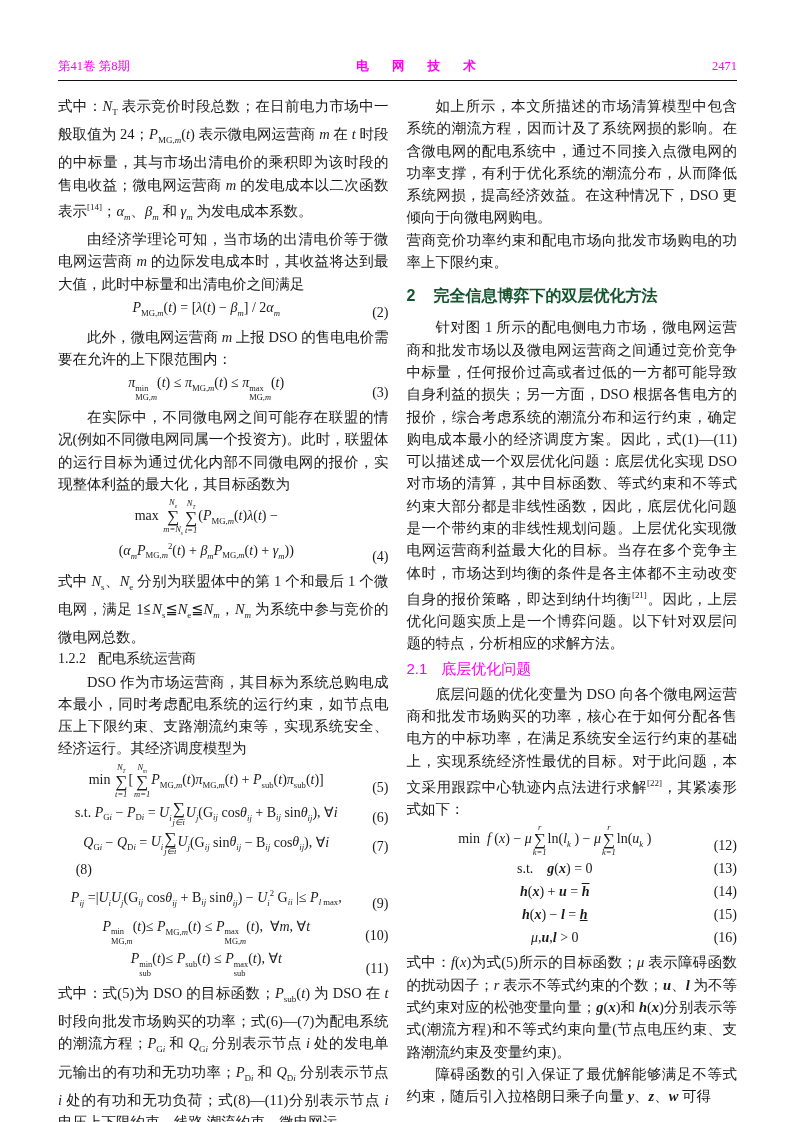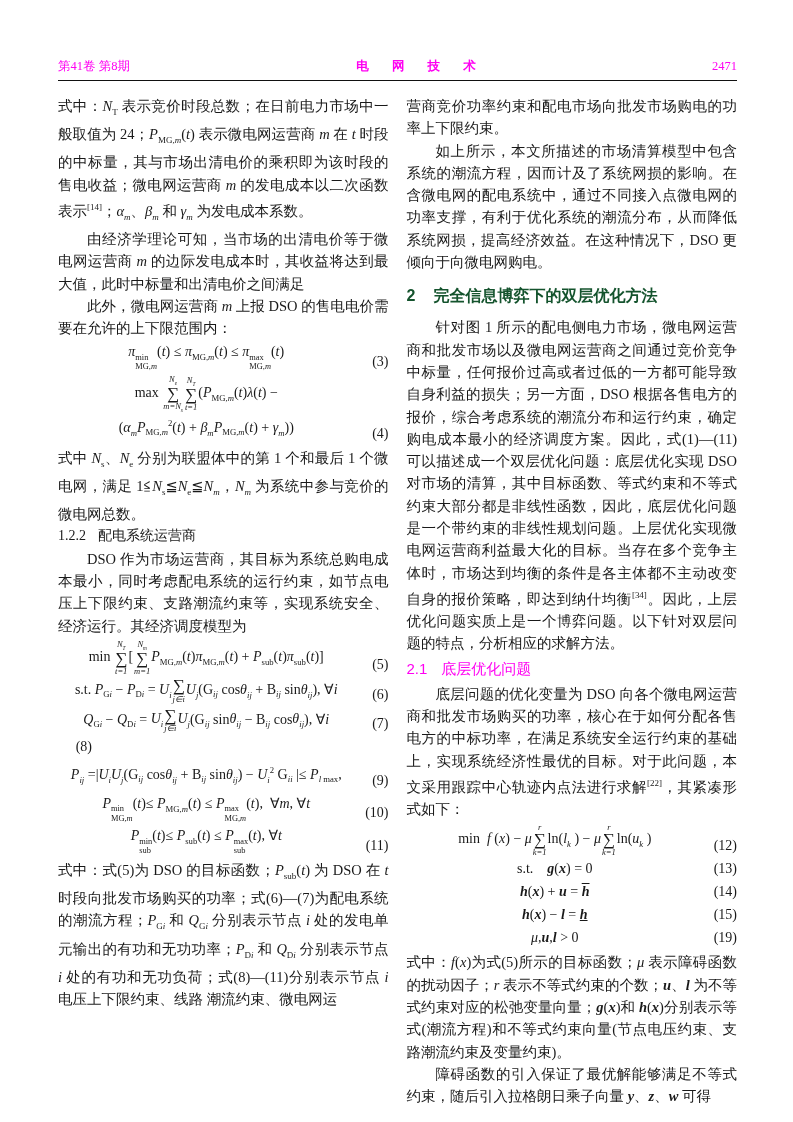--- a/index.html
+++ b/index.html
@@ -45,31 +45,36 @@
   <div class="hdr" style="color: rgb(255, 0, 242);">
     <span class="vol">第41卷 第8期</span>
     <span class="jtitle">电  网  技  术</span>
     <span class="pageno">2471</span>
   </div>
   <hr class="rule">
   <div class="cols">
     <div class="col" id="col-left">
         <p class="para">式中：<i>N</i><sub>T</sub> 表示竞价时段总数；在日前电力市场中一般取值为 24；<i>P</i><sub>MG,<i>m</i></sub>(<i>t</i>) 表示微电网运营商 <i>m</i> 在 <i>t</i> 时段的中标量，其与市场出清电价的乘积即为该时段的售电收益；微电网运营商 <i>m</i> 的发电成本以二次函数表示<sup>[14]</sup>；<i>α<sub>m</sub></i>、<i>β<sub>m</sub></i> 和 <i>γ<sub>m</sub></i> 为发电成本系数。</p>
         <p class="para indent">由经济学理论可知，当市场的出清电价等于微电网运营商 <i>m</i> 的边际发电成本时，其收益将达到最大值，此时中标量和出清电价之间满足</p>
+        <div class="eq">
+          <span class="eq-body"><i>P</i><sub>MG,<i>m</i></sub>(<i>t</i>) = [<i>λ</i>(<i>t</i>) − <i>β<sub>m</sub></i>] / 2<i>α<sub>m</sub></i></span>
+          <span class="eq-num">(2)</span>
+        </div>
         <p class="para indent">此外，微电网运营商 <i>m</i> 上报 DSO 的售电电价需要在允许的上下限范围内：</p>
         <div class="eq">
           <span class="eq-body"><i>π</i><span class="st">
               <span>min</span>
               <span>MG,<i>m</i></span>
             </span>(<i>t</i>) ≤ <i>π</i><sub>MG,<i>m</i></sub>(<i>t</i>) ≤ <i>π</i><span class="st">
               <span>max</span>
               <span>MG,<i>m</i></span>
             </span>(<i>t</i>)</span>
           <span class="eq-num">(3)</span>
         </div>
+        <p class="para indent">在实际中，不同微电网之间可能存在联盟的情况(例如不同微电网同属一个投资方)。此时，联盟体的运行目标为通过优化内部不同微电网的报价，实现整体利益的最大化，其目标函数为</p>
         <div class="eq">
           <span class="eq-body">
             <div class="eqline">max <span class="sum">
                 <span class="t"><i>N</i><sub>e</sub></span>
                 <span class="s">∑</span>
                 <span class="b"><i>m</i>=<i>N</i><sub>s</sub></span>
               </span><span class="sum">
                 <span class="t"><i>N</i><sub>T</sub></span>
                 <span class="s">∑</span>
                 <span class="b"><i>t</i>=1</span>
@@ -132,24 +137,24 @@
               <span>sub</span>
             </span>(<i>t</i>)≤ <i>P</i><sub>sub</sub>(<i>t</i>) ≤ <i>P</i><span class="st">
               <span>max</span>
               <span>sub</span>
             </span>(<i>t</i>), ∀<i>t</i></span>
           <span class="eq-num">(11)</span>
         </div>
         <p class="para">式中：式(5)为 DSO 的目标函数；<i>P</i><sub>sub</sub>(<i>t</i>) 为 DSO 在 <i>t</i> 时段向批发市场购买的功率；式(6)—(7)为配电系统的潮流方程；<i>P</i><sub>G<i>i</i></sub> 和 <i>Q</i><sub>G<i>i</i></sub> 分别表示节点 <i>i</i> 处的发电单元输出的有功和无功功率；<i>P</i><sub>D<i>i</i></sub> 和 <i>Q</i><sub>D<i>i</i></sub> 分别表示节点 <i>i</i> 处的有功和无功负荷；式(8)—(11)分别表示节点 <i>i</i> 电压上下限约束、线路  潮流约束、微电网运</p>
       </div>
     <div class="col" id="col-right">
+        <p class="para indent">如上所示，本文所描述的市场清算模型中包含系统的潮流方程，因而计及了系统网损的影响。在含微电网的配电系统中，通过不同接入点微电网的功率支撑，有利于优化系统的潮流分布，从而降低系统网损，提高经济效益。在这种情况下，DSO 更倾向于向微电网购电。</p>
         <p class="para">营商竞价功率约束和配电市场向批发市场购电的功率上下限约束。</p>
-        <p class="para indent">如上所示，本文所描述的市场清算模型中包含系统的潮流方程，因而计及了系统网损的影响。在含微电网的配电系统中，通过不同接入点微电网的功率支撑，有利于优化系统的潮流分布，从而降低系统网损，提高经济效益。在这种情况下，DSO 更倾向于向微电网购电。</p>
         <div class="sec-h1" style="color: #14532d;"><span class="sec-no">2</span><span>完全信息博弈下的双层优化方法</span></div>
-        <p class="para indent">针对图 1 所示的配电侧电力市场，微电网运营商和批发市场以及微电网运营商之间通过竞价竞争中标量，任何报价过高或者过低的一方都可能导致自身利益的损失；另一方面，DSO 根据各售电方的报价，综合考虑系统的潮流分布和运行约束，确定购电成本最小的经济调度方案。因此，式(1)—(11)可以描述成一个双层优化问题：底层优化实现 DSO 对市场的清算，其中目标函数、等式约束和不等式约束大部分都是非线性函数，因此，底层优化问题是一个带约束的非线性规划问题。上层优化实现微电网运营商利益最大化的目标。当存在多个竞争主体时，市场达到均衡的条件是各主体都不主动改变自身的报价策略，即达到纳什均衡<sup>[34]</sup>。因此，上层优化问题实质上是一个博弈问题。以下针对双层问题的特点，分析相应的求解方法。</p>
+        <p class="para indent">针对图 1 所示的配电侧电力市场，微电网运营商和批发市场以及微电网运营商之间通过竞价竞争中标量，任何报价过高或者过低的一方都可能导致自身利益的损失；另一方面，DSO 根据各售电方的报价，综合考虑系统的潮流分布和运行约束，确定购电成本最小的经济调度方案。因此，式(1)—(11)可以描述成一个双层优化问题：底层优化实现 DSO 对市场的清算，其中目标函数、等式约束和不等式约束大部分都是非线性函数，因此，底层优化问题是一个带约束的非线性规划问题。上层优化实现微电网运营商利益最大化的目标。当存在多个竞争主体时，市场达到均衡的条件是各主体都不主动改变自身的报价策略，即达到纳什均衡<sup>[21]</sup>。因此，上层优化问题实质上是一个博弈问题。以下针对双层问题的特点，分析相应的求解方法。</p>
         <div class="sec-h2" style="color: rgb(255, 0, 242);"><span class="sec-no">2.1</span><span>底层优化问题</span></div>
         <p class="para indent">底层问题的优化变量为 DSO 向各个微电网运营商和批发市场购买的功率，核心在于如何分配各售电方的中标功率，在满足系统安全运行约束的基础上，实现系统经济性最优的目标。对于此问题，本文采用跟踪中心轨迹内点法进行求解<sup>[22]</sup>，其紧凑形式如下：</p>
         <div class="eq">
           <span class="eq-body">min&nbsp; <i>f</i> (<i>x</i>) − <i>μ</i><span class="sum">
               <span class="t">r</span>
               <span class="s">∑</span>
               <span class="b">k=1</span>
             </span>ln(<i>l<sub>k</sub></i> ) − <i>μ</i><span class="sum">
               <span class="t">r</span>
               <span class="s">∑</span>
@@ -164,19 +169,19 @@
         <div class="eq">
           <span class="eq-body"><b><i>h</i></b>(<b><i>x</i></b>) + <b><i>u</i></b> = <span class="ol"><b><i>h</i></b></span></span>
           <span class="eq-num">(14)</span>
         </div>
         <div class="eq">
           <span class="eq-body"><b><i>h</i></b>(<b><i>x</i></b>) − <b><i>l</i></b> = <span class="ul"><b><i>h</i></b></span></span>
           <span class="eq-num">(15)</span>
         </div>
         <div class="eq">
           <span class="eq-body"><i>μ</i>,<b><i>u</i></b>,<b><i>l</i></b> &gt; 0</span>
-          <span class="eq-num">(19)</span>
+          <span class="eq-num">(16)</span>
         </div>
         <p class="para">式中：<i>f</i>(<i>x</i>)为式(5)所示的目标函数；<i>μ</i> 表示障碍函数的扰动因子；<i>r</i> 表示不等式约束的个数；<b><i>u</i></b>、<b><i>l</i></b> 为不等式约束对应的松弛变量向量；<b><i>g</i></b>(<b><i>x</i></b>)和 <b><i>h</i></b>(<b><i>x</i></b>)分别表示等式(潮流方程)和不等式约束向量(节点电压约束、支路潮流约束及变量约束)。</p>
         <p class="para indent">障碍函数的引入保证了最优解能够满足不等式约束，随后引入拉格朗日乘子向量 <b><i>y</i></b>、<b><i>z</i></b>、<b><i>w</i></b> 可得</p>
       </div>
   </div>
 </div>
 
 </body></html>

